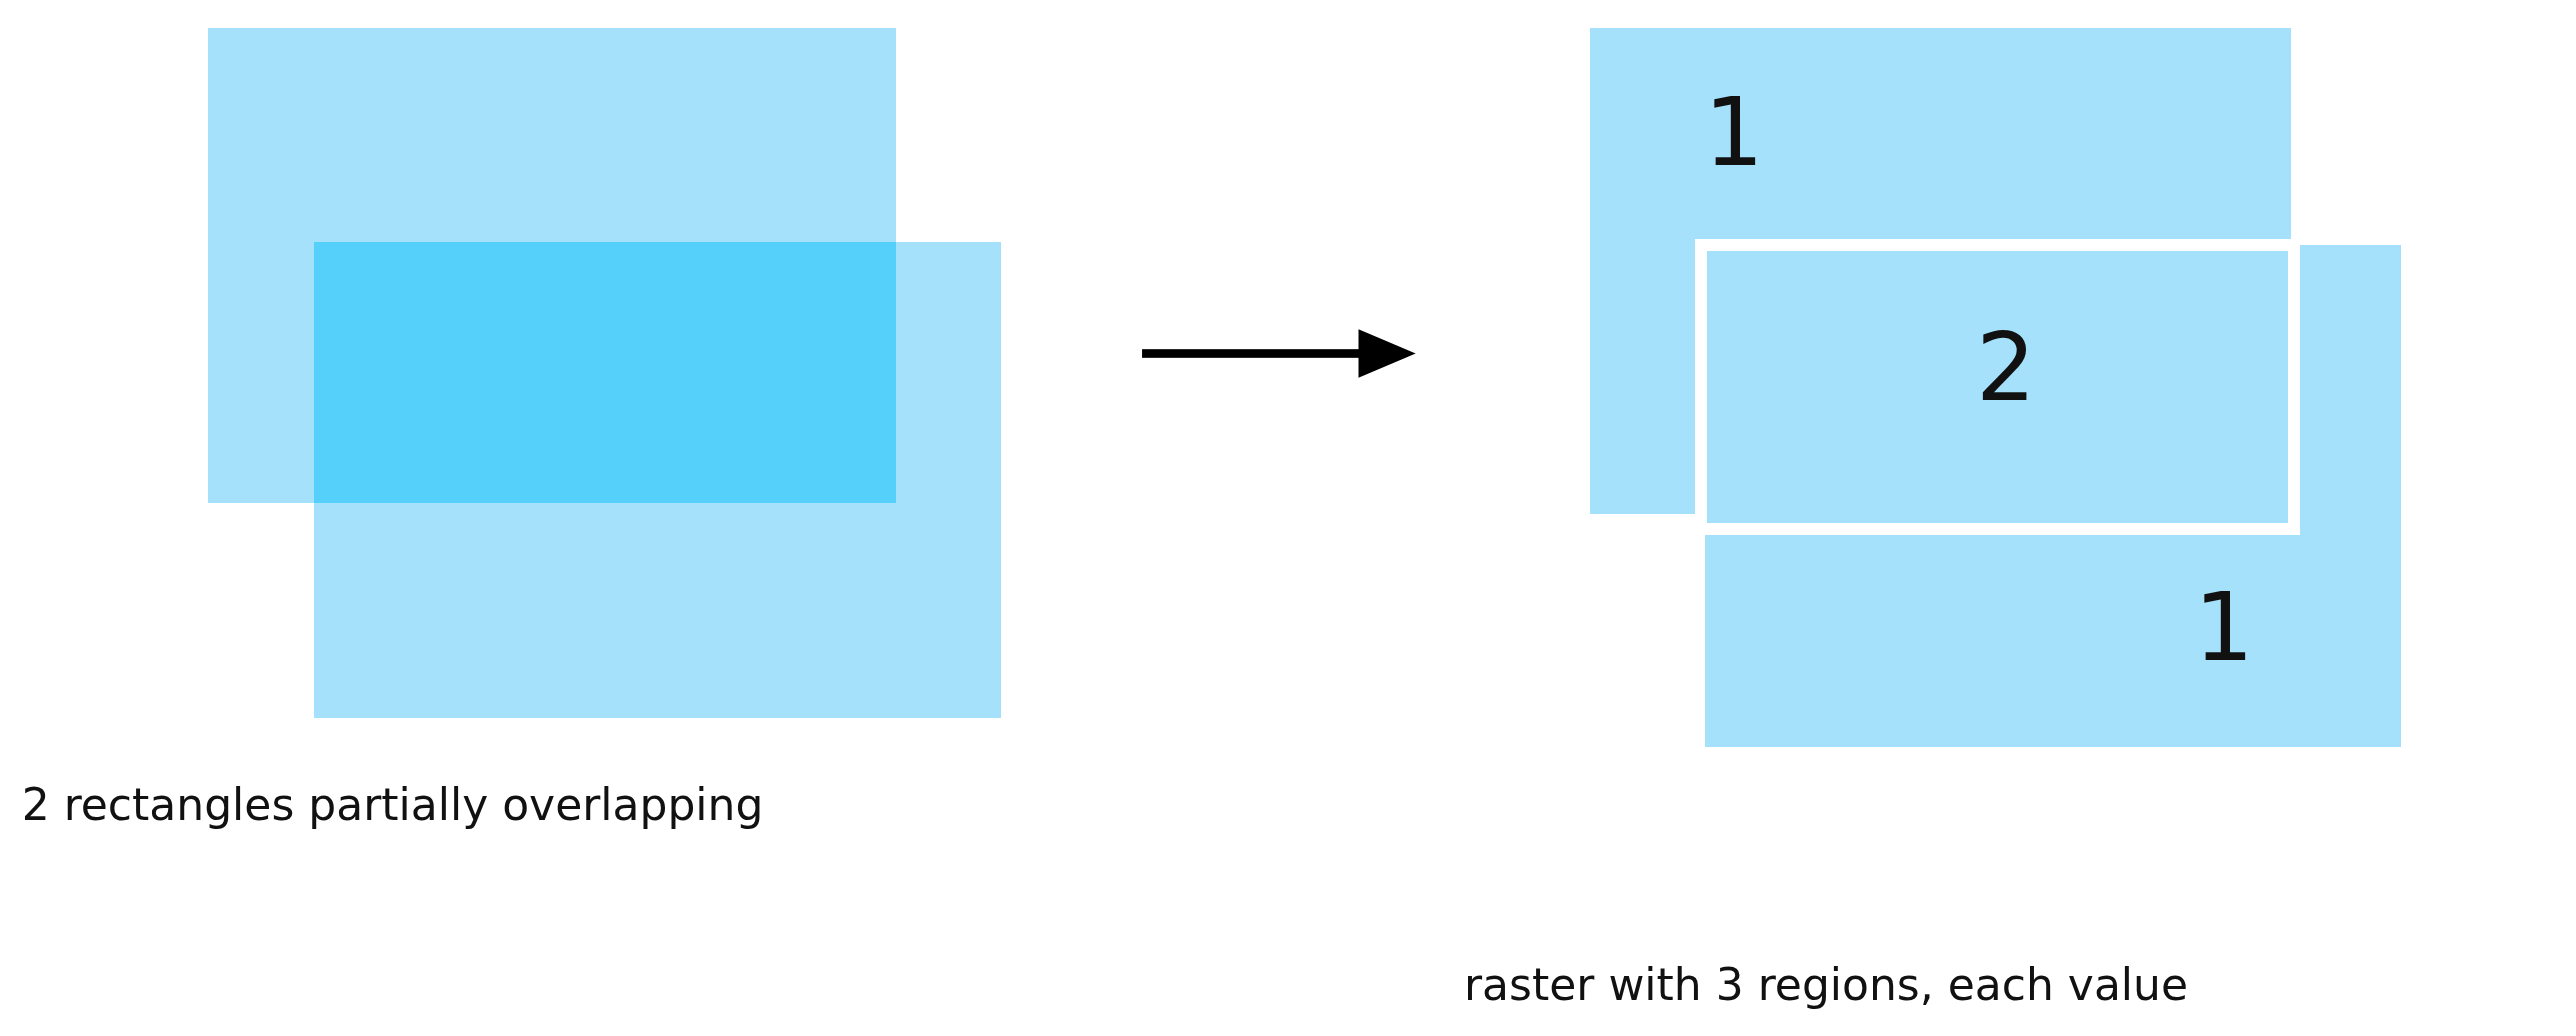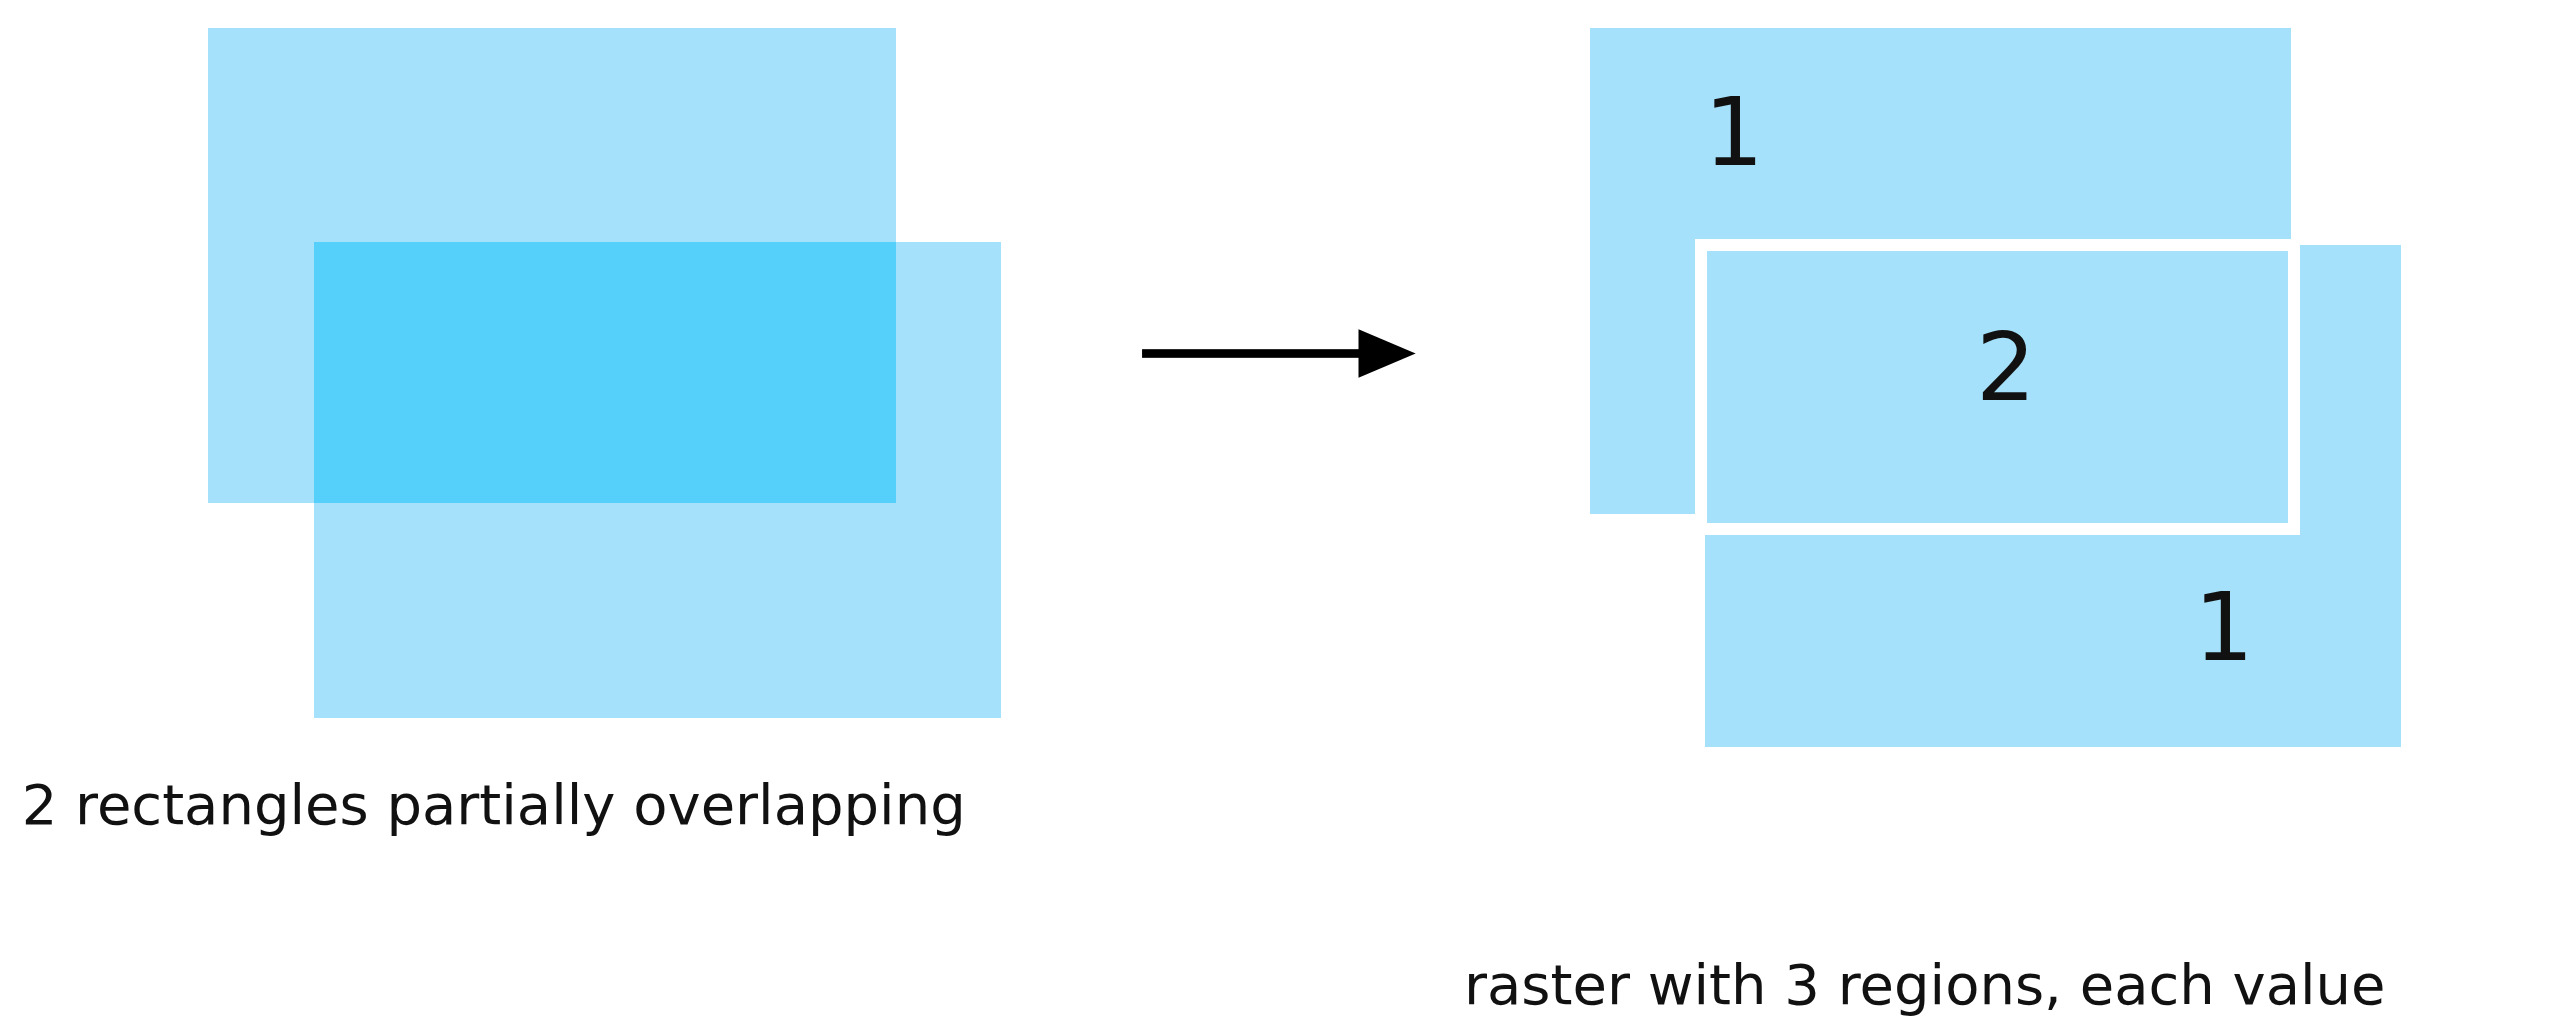--- a/index.html
+++ b/index.html
@@ -45,21 +45,21 @@
     white-space: pre;
   }
   .label-1-top    { left: 1734px; top: 133px; }
   .label-2-mid    { left: 2006px; top: 368px; }
   .label-1-bottom { left: 2224px; top: 628px; }
 
   
   .caption {
     position: absolute;
     color: #111111;
-    font-size: 56px;
+    font-size: 44px;
     line-height: 90px;
     white-space: pre;
   }
   .caption-left  { left: 21.7px;   top: 760px; }
   .caption-right { left: 1464px; top: 760px; }
   .caption-right .cap-line { display: block; }
 </style>
 </head>
 <body>
 

